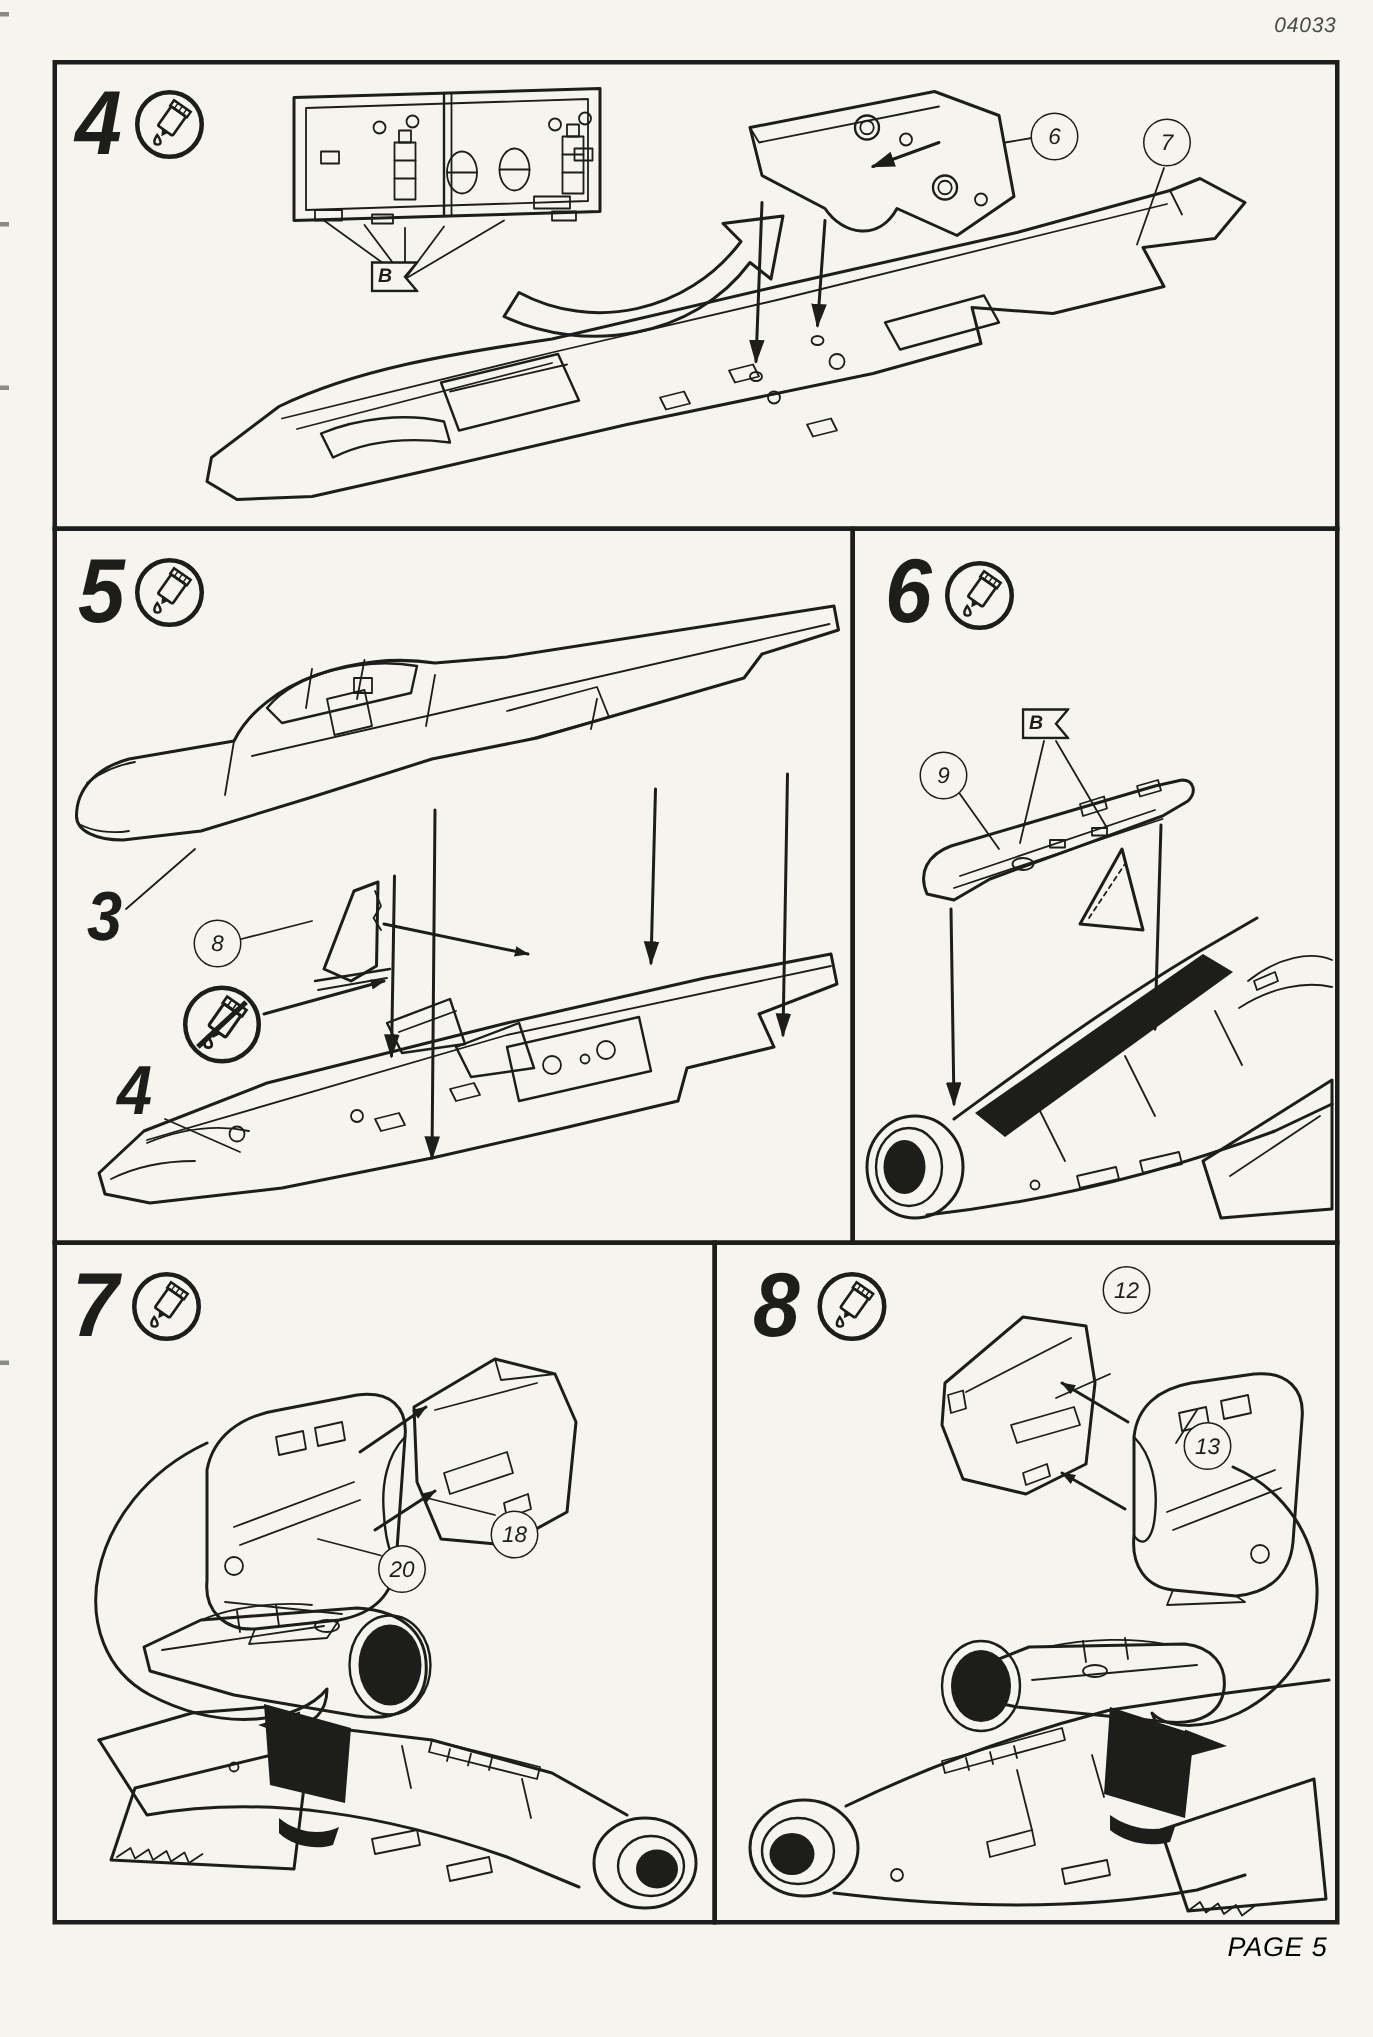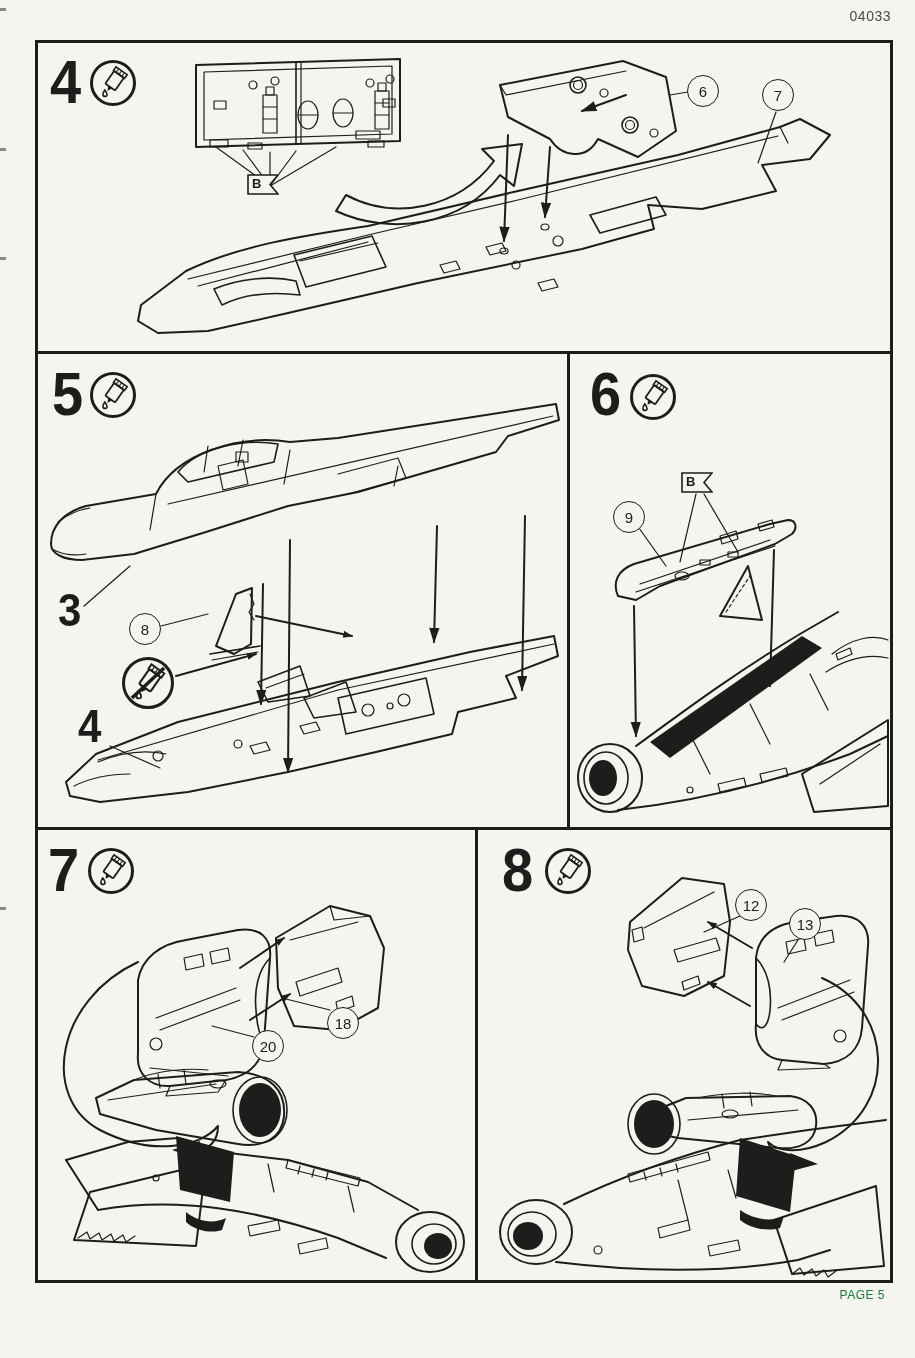--- a/index.html
+++ b/index.html
@@ -2,25 +2,25 @@
 <html><head>
 <meta charset="utf-8">
 <style>
   html,body{margin:0;padding:0;}
   body{
     width:915px;height:1358px;overflow:hidden;
     background:#f6f4ee;
     font-family:"Liberation Sans", sans-serif;
     color:#1d1d1b;
   }
-  .sheet{position:relative;width:915px;height:1358px;background:#f6f4ee;}
+  .sheet{position:relative;width:915px;height:1358px;background:#f6f4ee;font-style:italic;}
   .panel{position:absolute;border:3px solid #1d1d1b;background:transparent;box-sizing:border-box;}
   .panel svg{position:absolute;left:0;top:0;}
   .code{position:absolute;top:8px;right:24px;font-size:14px;letter-spacing:.5px;color:#4a4a48;}
-  .footer{position:absolute;top:1288px;right:30px;font-size:12px;letter-spacing:.5px;color:#15803d;text-align:center;}
+  .footer{position:absolute;top:1288px;right:30px;font-size:18px;letter-spacing:.5px;color:#000000;text-align:center;}
   .step-num{
     position:absolute;font-size:56px;font-weight:900;line-height:1;
     transform:scaleY(1.08);letter-spacing:-2px;color:#1d1d1b;
   }
   .sub-num{
     position:absolute;font-size:42px;font-weight:900;line-height:1;
     transform:scaleY(1.1);color:#1d1d1b;
   }
   .glue{
     position:absolute;width:46px;height:46px;border:3.5px solid #1d1d1b;border-radius:50%;
@@ -444,16 +444,16 @@
 
   <div class="sub-num" style="left:58px;top:590px;">3</div>
   <div class="sub-num" style="left:78px;top:706px;">4</div>
 
   <div class="callout" style="left:687px;top:75px;">6</div>
   <div class="callout" style="left:762px;top:79px;">7</div>
   <div class="callout" style="left:129px;top:613px;">8</div>
   <div class="callout" style="left:613px;top:501px;">9</div>
   <div class="callout" style="left:327px;top:1007px;">18</div>
   <div class="callout" style="left:252px;top:1030px;">20</div>
-  <div class="callout" style="left:735px;top:889px;">12</div>
-  <div class="callout" style="left:789px;top:908px;">13</div>
+  <div class="callout" style="left:735px;top:844px;">12</div>
+  <div class="callout" style="left:789px;top:948px;">13</div>
 
 </div>
 
 </body></html>

